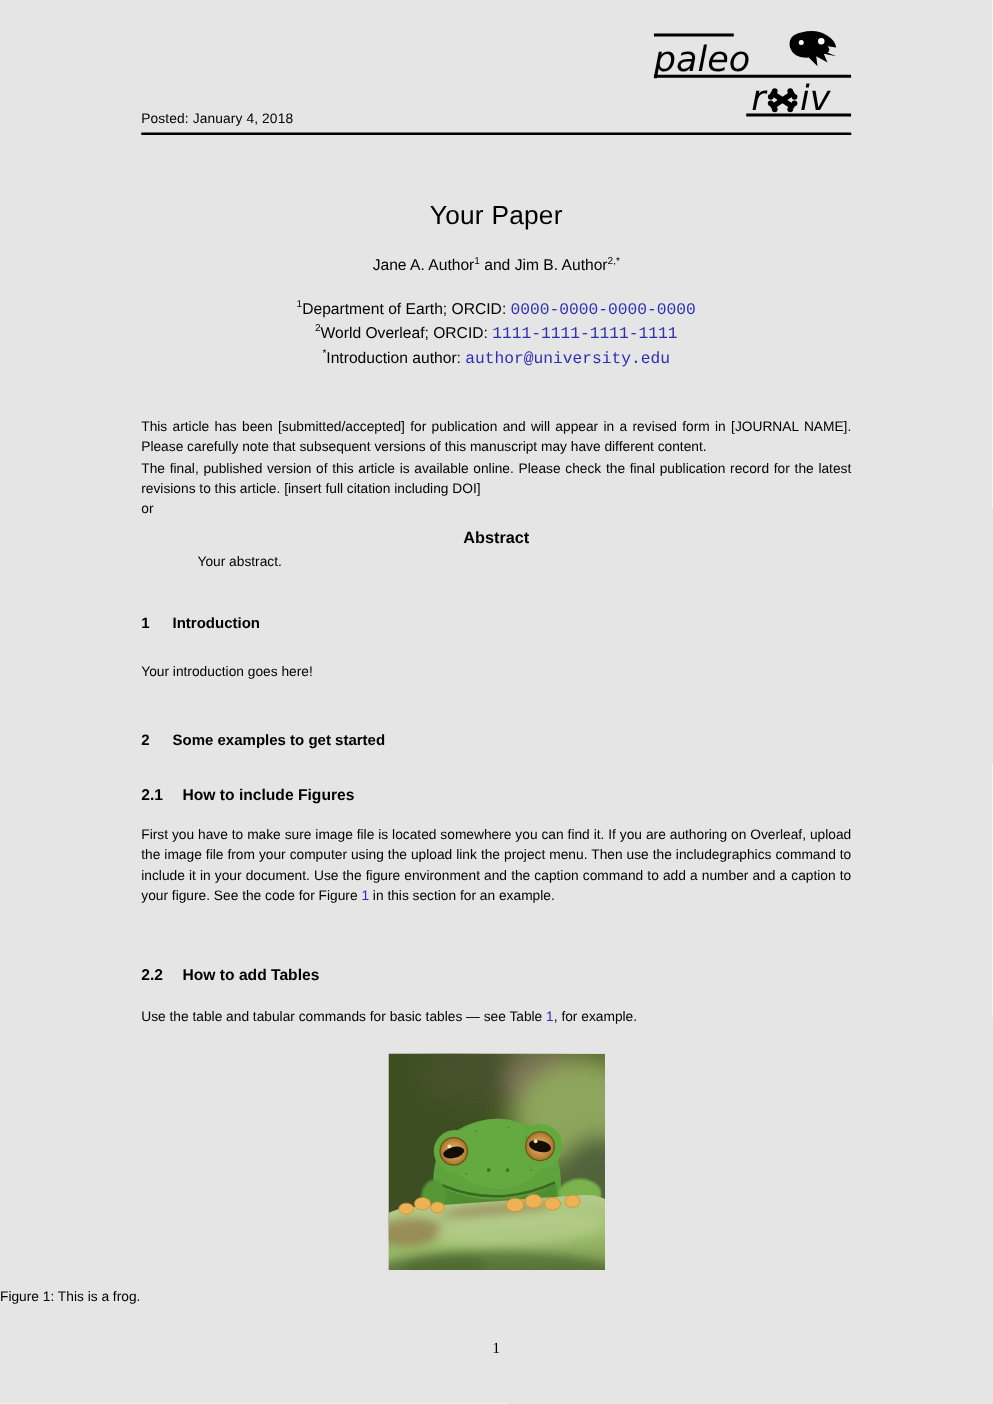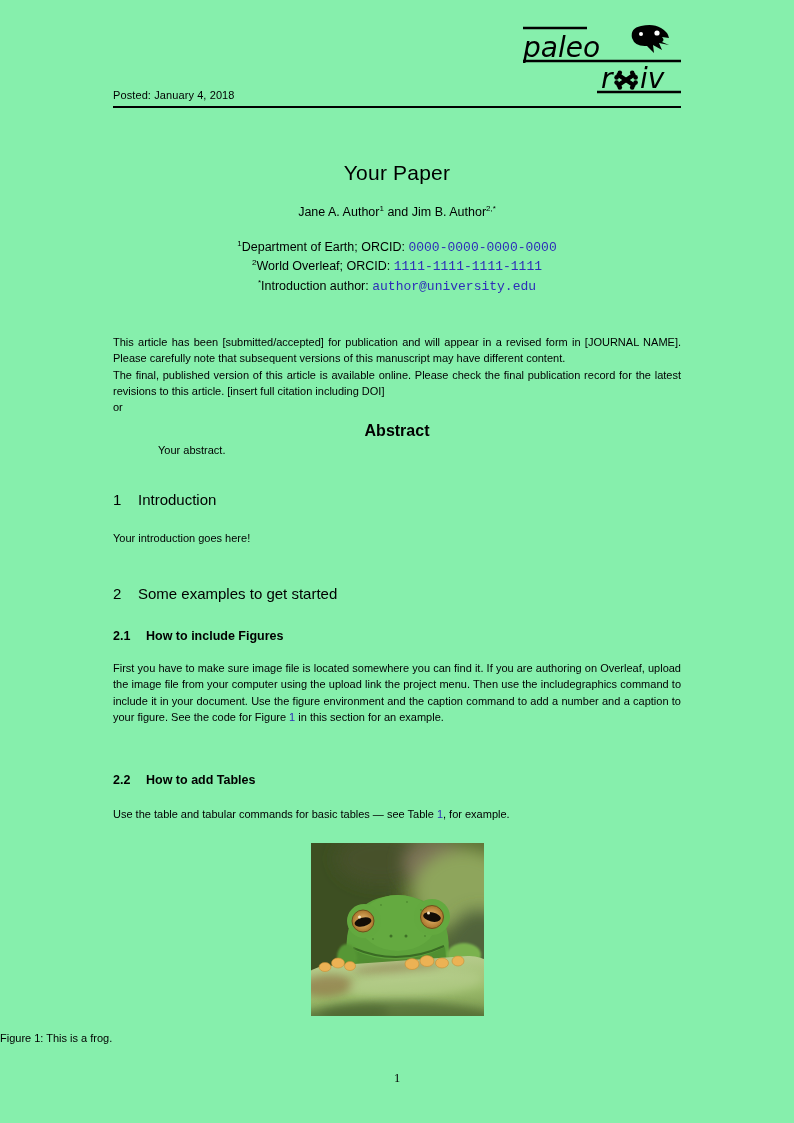--- a/index.html
+++ b/index.html
@@ -1,20 +1,20 @@
 <!DOCTYPE html>
 <html style="--link: #2d2db8; --ink: #000000;"><head>
 <meta charset="utf-8">
 <style>
   :root { --link: #2d2db8; --ink: #000; }
   html, body { margin: 0; padding: 0; background: #ffffff; }
   .page {
     position: relative;
     width: 794px; height: 1123px;
-    background: #86efac;
+    background: #e5e5e5;
     font-family: "Liberation Sans", sans-serif;
     color: var(--ink);
     overflow: hidden;
   }
   
   .logo { position: absolute; top: 20px; right: 113px; }
   .logo .ln { stroke: #000; stroke-width: 2.4; }
   .logo text {
     font-family: "DejaVu Sans", sans-serif;
     font-style: italic; font-size: 28px; fill: #000;
@@ -43,25 +43,25 @@
     font-size: 13px; color: var(--link); text-decoration: none; cursor: pointer;
   }
   
   .notice {
     position: absolute; left: 113px; top: 334px; width: 568px;
     font-size: 11px; line-height: 16.3px; text-align: justify;
   }
   .notice p { margin: 0; }
   .abstract-heading {
     position: absolute; left: 0; top: 422px; width: 794px;
-    text-align: center; font-size: 16px; font-weight: 700;
+    text-align: center; font-size: 13px; font-weight: 700;
   }
   .abstract-text { position: absolute; left: 158px; top: 444px; font-size: 11px; }
   
-  .sec-h1 { position: absolute; left: 113px; font-size: 15px; font-weight: 400; }
+  .sec-h1 { position: absolute; left: 113px; font-size: 12px; font-weight: 700; }
   .sec-h2 { position: absolute; left: 113px; font-size: 12.5px; font-weight: 700; }
   .sec-h1 .num { display: inline-block; min-width: 25px; }
   .sec-h2 .num { display: inline-block; min-width: 33px; }
   .body-text {
     position: absolute; left: 113px; width: 568px;
     font-size: 11px; line-height: 16.3px; text-align: justify; margin: 0;
   }
   .ref { color: var(--link); cursor: pointer; }
   
   .figure-wrap { position: absolute; left: 311px; top: 843px; width: 173px; height: 173px; }

